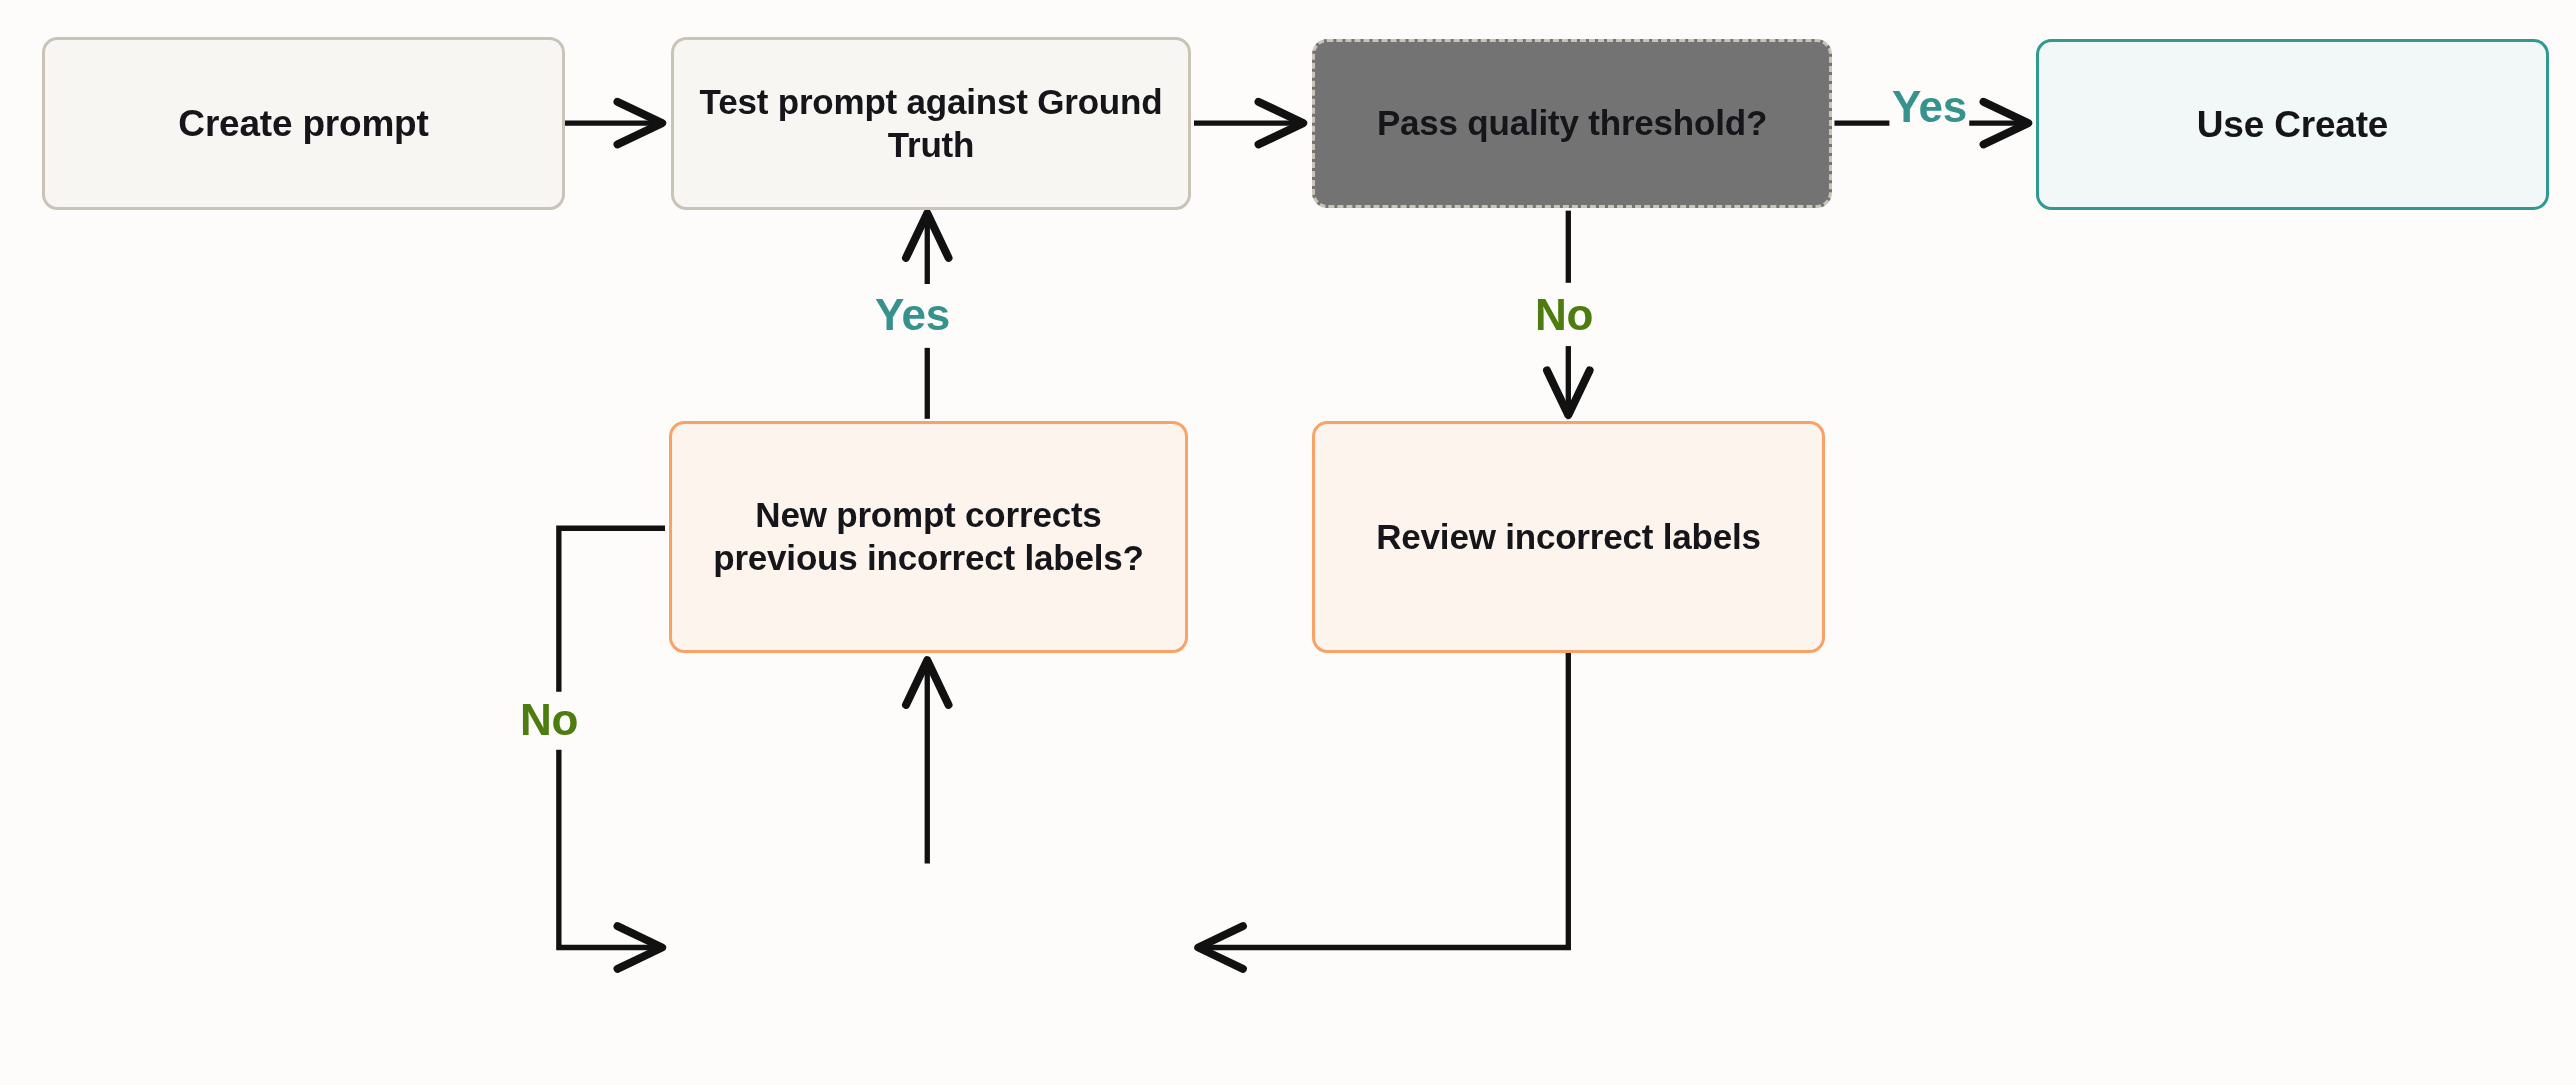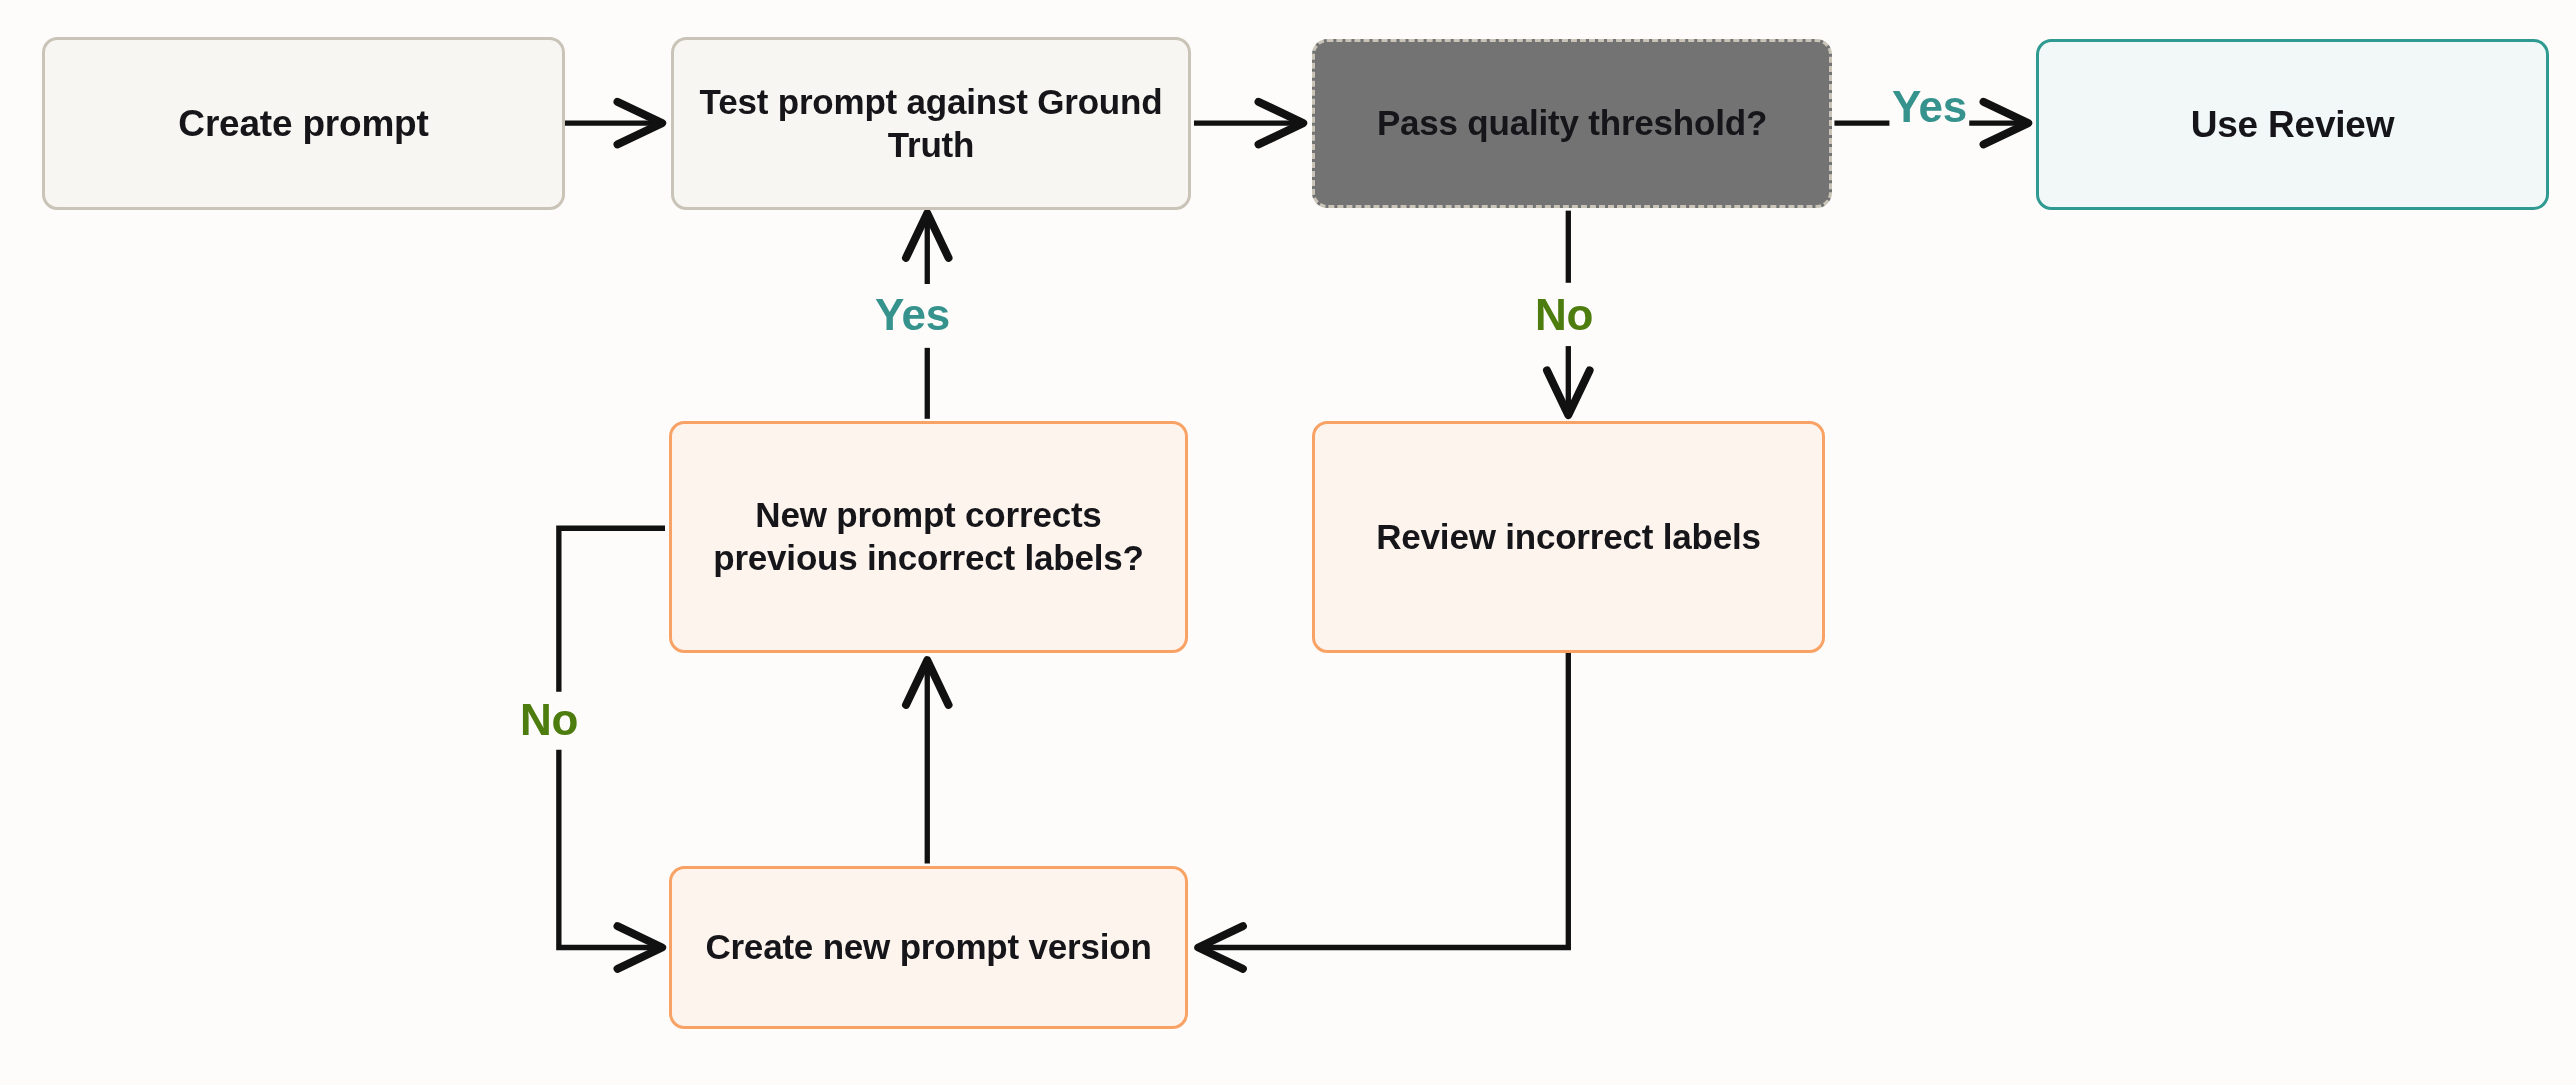--- a/index.html
+++ b/index.html
@@ -137,34 +137,31 @@
 
   <div class="node gray" id="n-test-prompt">
     <span>Test prompt against Ground Truth</span>
   </div>
 
   <div class="node dashed" id="n-pass-quality">
     <span>Pass quality threshold?</span>
   </div>
 
   <div class="node teal" id="n-use-prompt">
-    <span>Use Review</span>
+    <span>Use Create</span>
   </div>
 
   <div class="node orange" id="n-new-prompt-corrects">
     <span>New prompt corrects previous incorrect labels?</span>
   </div>
 
   <div class="node orange" id="n-review-incorrect">
     <span>Review incorrect labels</span>
   </div>
 
-  <div class="node orange" id="n-create-new-version">
-    <span>Create new prompt version</span>
-  </div>
 
   <div class="edge-label yes" id="lbl-yes-quality">Yes</div>
 
   <div class="edge-label yes" id="lbl-yes-corrects">Yes</div>
 
   <div class="edge-label no" id="lbl-no-quality">No</div>
 
   <div class="edge-label no" id="lbl-no-corrects">No</div>
 
 </div>

